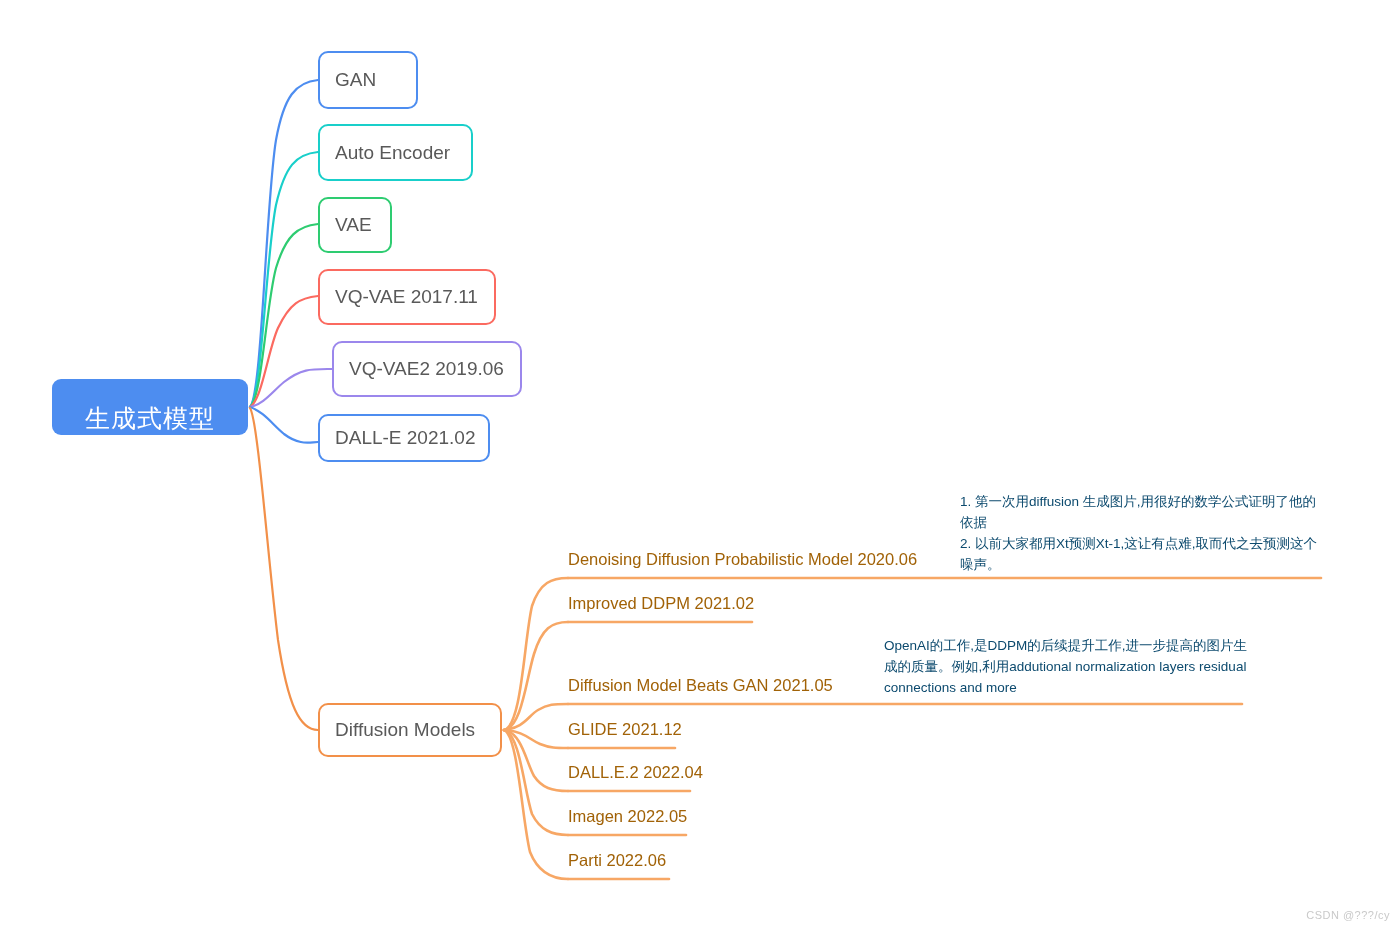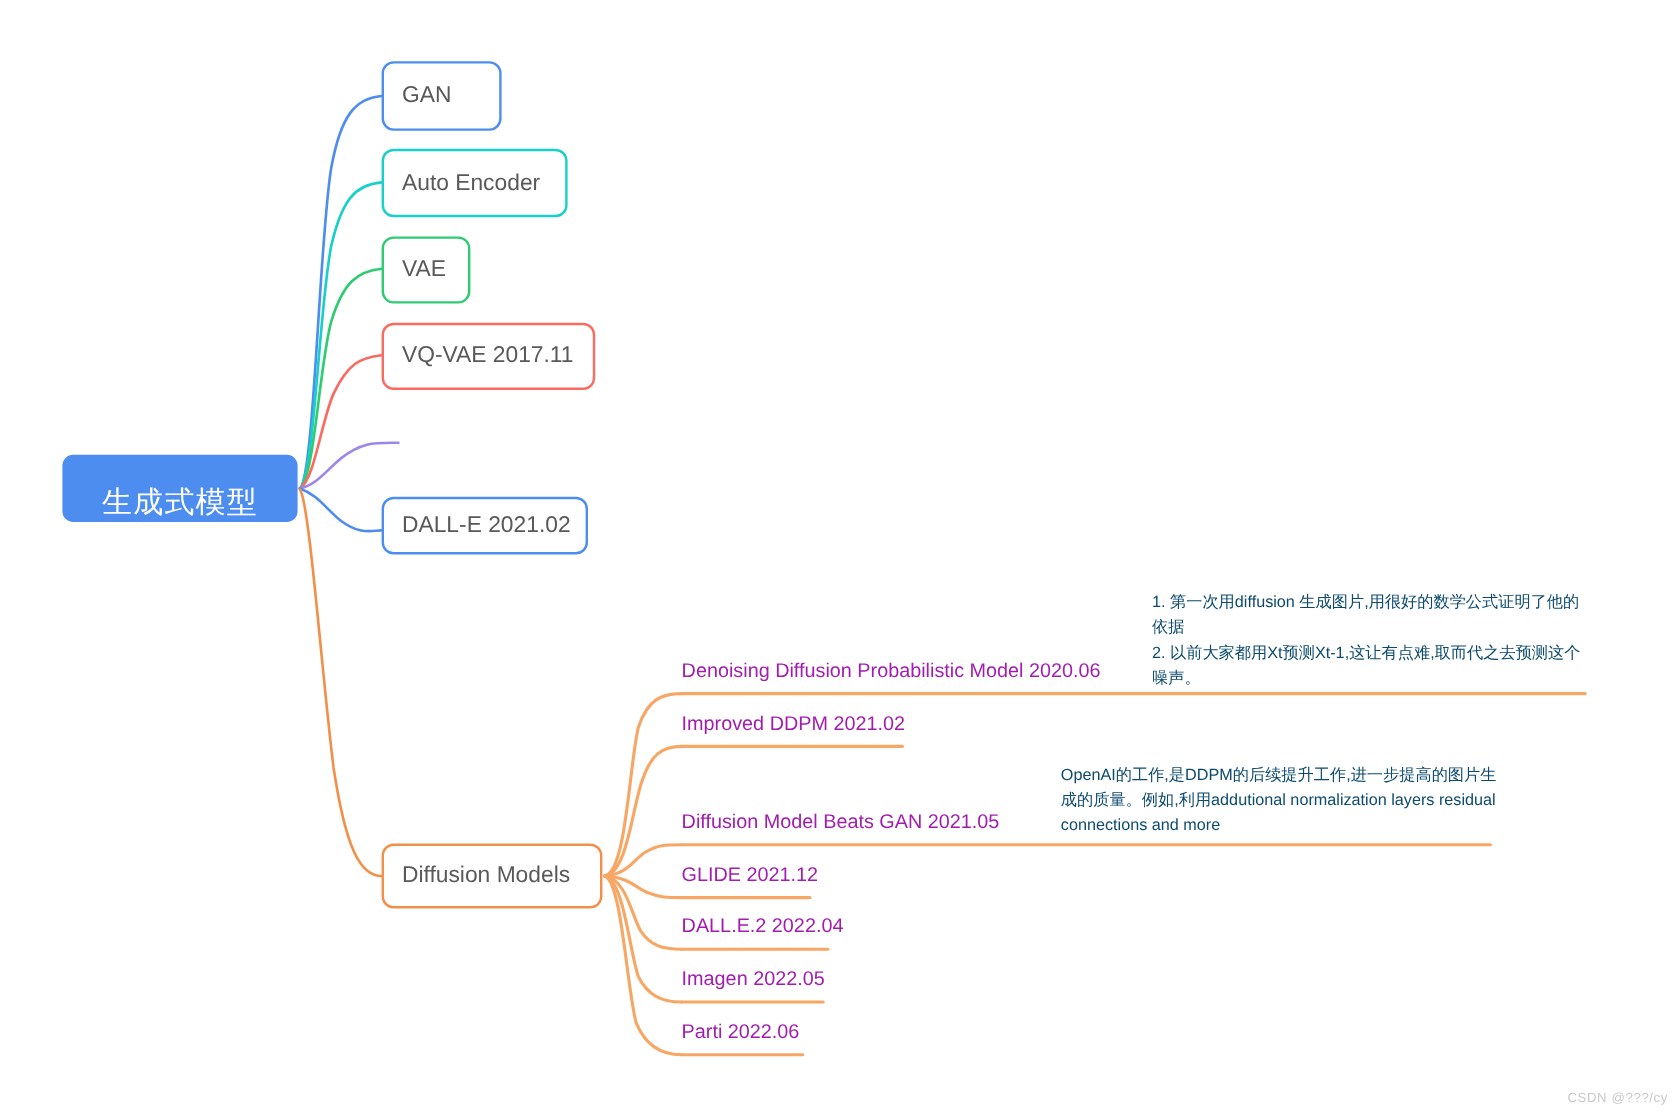--- a/index.html
+++ b/index.html
@@ -57,21 +57,21 @@
     border-radius: 10px;
     color: #595959;
     font-size: 19px;
     white-space: nowrap;
     padding-left: 15px;
   }
 
   
   .leaf-node {
     position: absolute;
-    color: #a21caf;
+    color: #a16207;
     font-size: 16.5px;
     white-space: nowrap;
     line-height: 1;
   }
 
   
   .note {
     position: absolute;
     color: #0c4a6e;
     font-size: 13.5px;
@@ -137,20 +137,23 @@
   </div>
 
   <div class="box-node" style="left:318px; top:197px; width:74px; height:56px; border-color:#2ecc71;">
     <span>VAE</span>
   </div>
 
   <div class="box-node" style="left:318px; top:269px; width:178px; height:56px; border-color:#fb6a60;">
     <span>VQ-VAE 2017.11</span>
   </div>
 
+  <div class="box-node" style="left:332px; top:341px; width:190px; height:56px; border-color:#9b87ec;">
+    <span>VQ-VAE2 2019.06</span>
+  </div>
 
   <div class="box-node" style="left:318px; top:414px; width:172px; height:48px; border-color:#4d8df0;">
     <span>DALL-E 2021.02</span>
   </div>
 
   <div class="box-node" style="left:318px; top:703px; width:184px; height:54px; border-color:#f29049;">
     <span>Diffusion Models</span>
   </div>
 
   <div class="leaf-node" style="left:568px; top:551px;">

